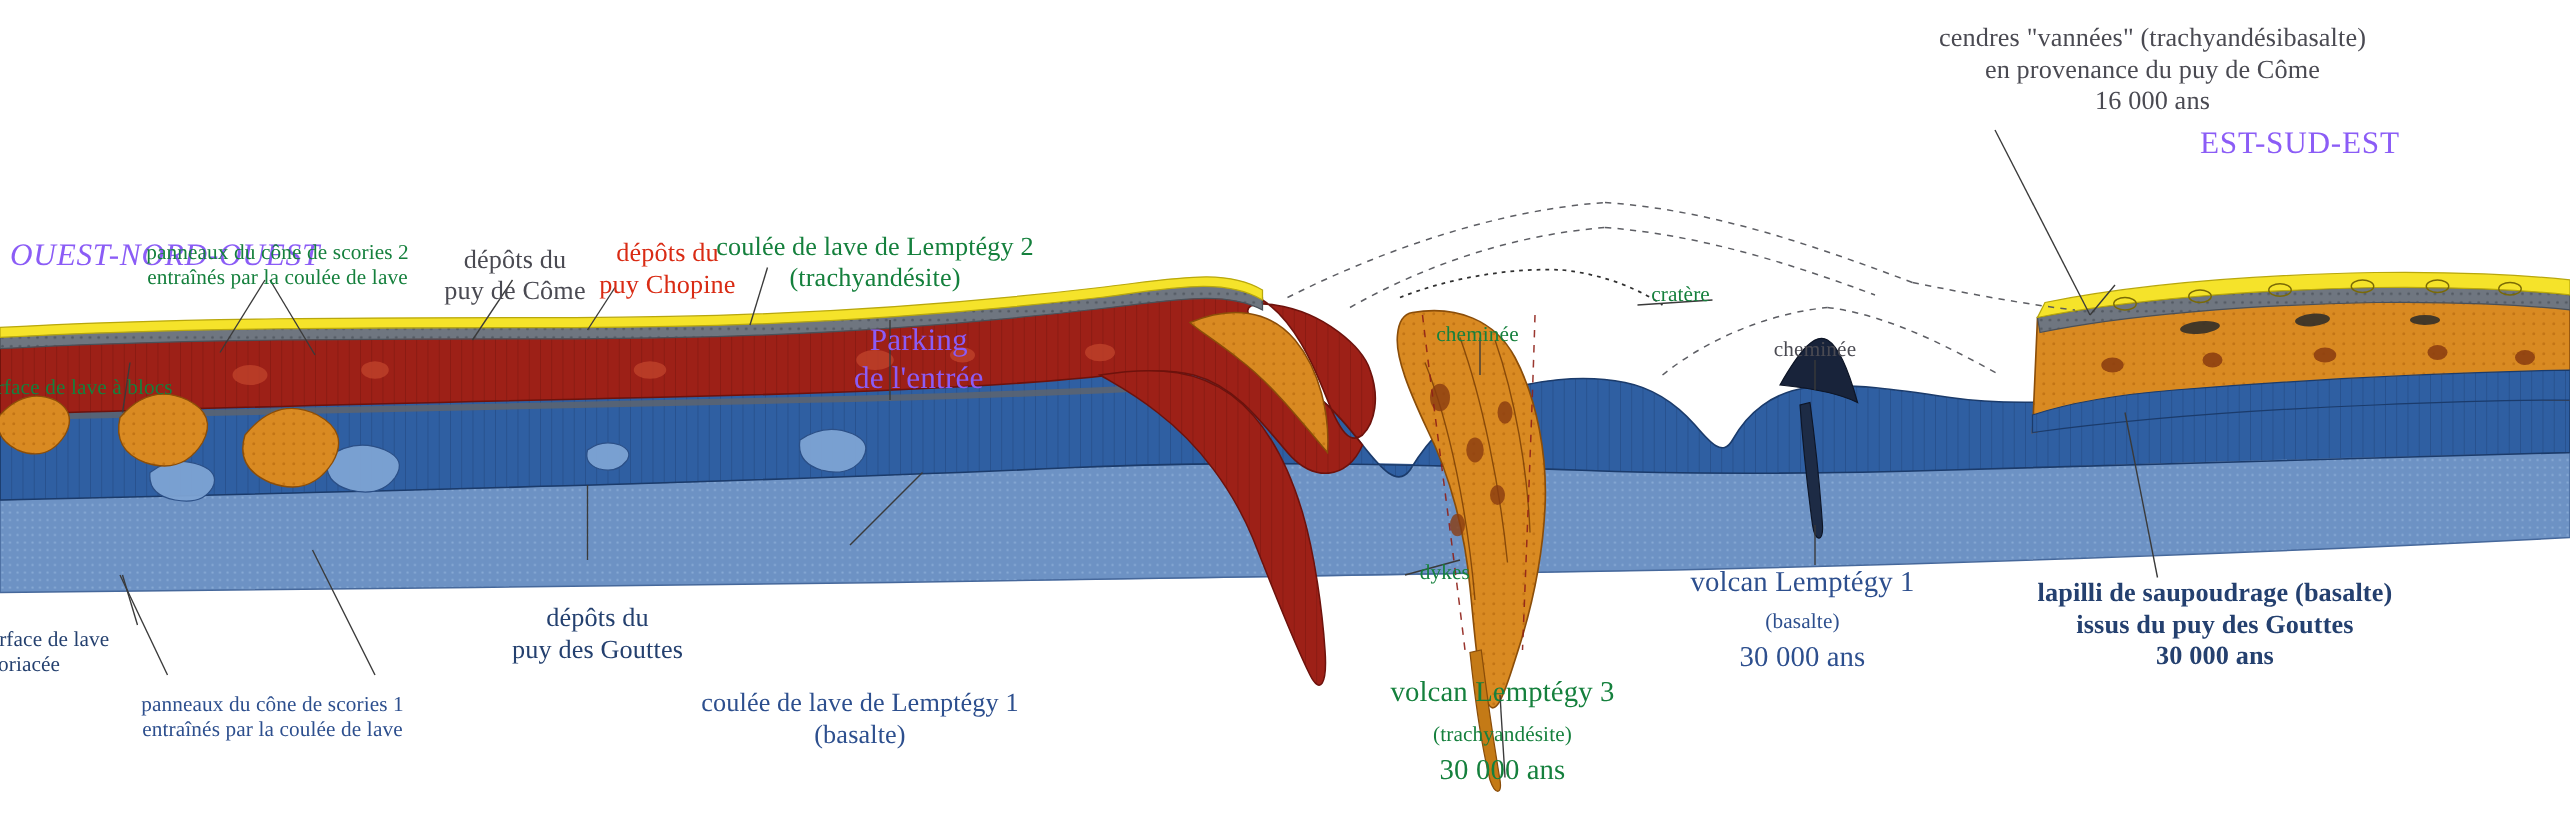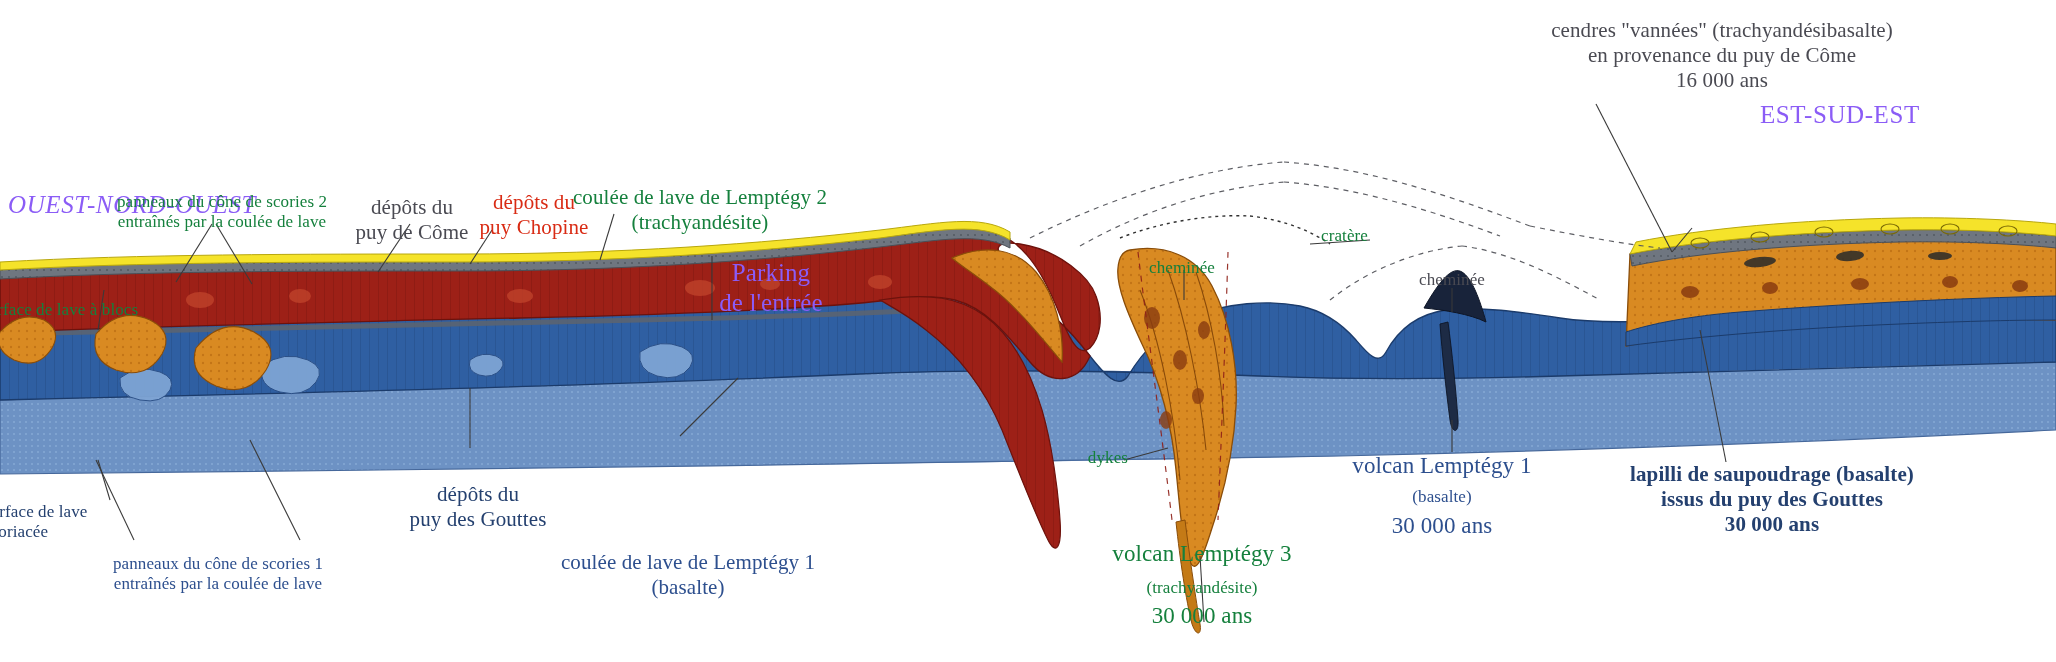--- a/index.html
+++ b/index.html
@@ -31,21 +31,21 @@
   }
   .c-black  { color: #8b5cf6; }
   .c-grey   { color: #4a4a52; }
   .c-red    { color: #d92b14; }
   .c-dkred  { color: #15803d; }
   .c-blue   { color: #2d4f8e; }
   .c-dkblue { color: #24406f; }
 
   .a-c { text-align: center; transform: translateX(-50%); }
   .a-l { text-align: left; }
-  .a-r { text-align: right; transform: translateX(-100%); }
+  .a-r { text-align: right; transform: translateX(-100%); margin-left: 48px; }
 
   .t-orient { font-size: 25px; letter-spacing: 0.6px; }
   .t-big    { font-size: 23px; }
   .t-mid    { font-size: 21px; }
   .t-small  { font-size: 17px; }
   .t-park   { font-size: 25px; }
 </style>
 </head>
 <body>
 
@@ -314,21 +314,21 @@
 
   <div class="lbl a-c t-mid c-grey" style="left:412px; top:195px;">dépôts du
 puy de Côme</div>
 
   <div class="lbl a-c t-mid c-red" style="left:534px; top:190px;">dépôts du
 puy Chopine</div>
 
   <div class="lbl a-c t-mid c-dkred" style="left:700px; top:185px;">coulée de lave de Lemptégy 2
 (trachyandésite)</div>
 
-  <div class="lbl a-c t-park c-black" style="left:763px; top:258px;padding-left:16px;">Parking
+  <div class="lbl a-c t-park c-black" style="left:727px; top:258px;padding-left:16px;">Parking
 de l'entrée</div>
 
   <div class="lbl a-c t-mid c-dkblue" style="left:478px; top:482px;">dépôts du
 puy des Gouttes</div>
 
   <div class="lbl a-c t-mid c-blue" style="left:688px; top:550px;">coulée de lave de Lemptégy 1
 (basalte)</div>
 
   <div class="lbl a-l t-small c-dkblue" style="left:-16px; top:502px;">surface de lave
 scoriacée</div>

